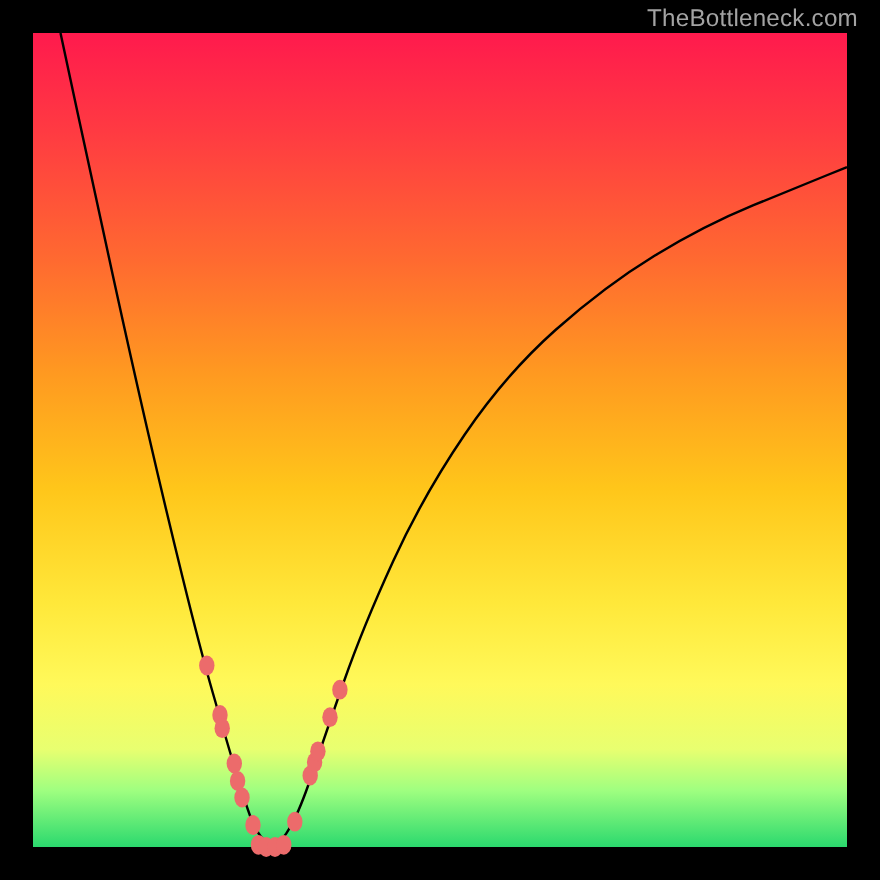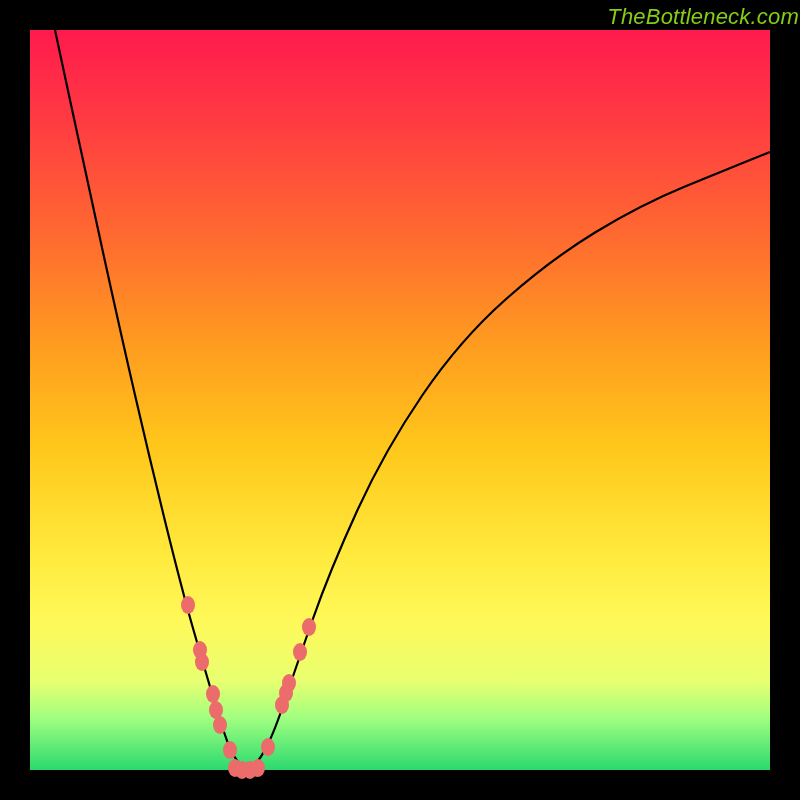--- a/index.html
+++ b/index.html
@@ -25,27 +25,26 @@
       #ffc61a 56%,
       #ffe83a 70%,
       #fff95a 80%,
       #e8ff70 88%,
       #a0ff80 93%,
       #2bd96e 100%);
   }
   .watermark {
     position: absolute;
     top: 4px;
-    right: 1px;
-    color: #84cc16;
+    right: 20px;
+    color: #a3a3a3;
     font-size: 22px;
     font-weight: 500;
     letter-spacing: 0.2px;
     user-select: none;
-    font-style: italic;
   }
   svg.curve {
     position: absolute;
     left: 0;
     top: 0;
     width: 740px;
     height: 740px;
     overflow: visible;
   }
 </style>

